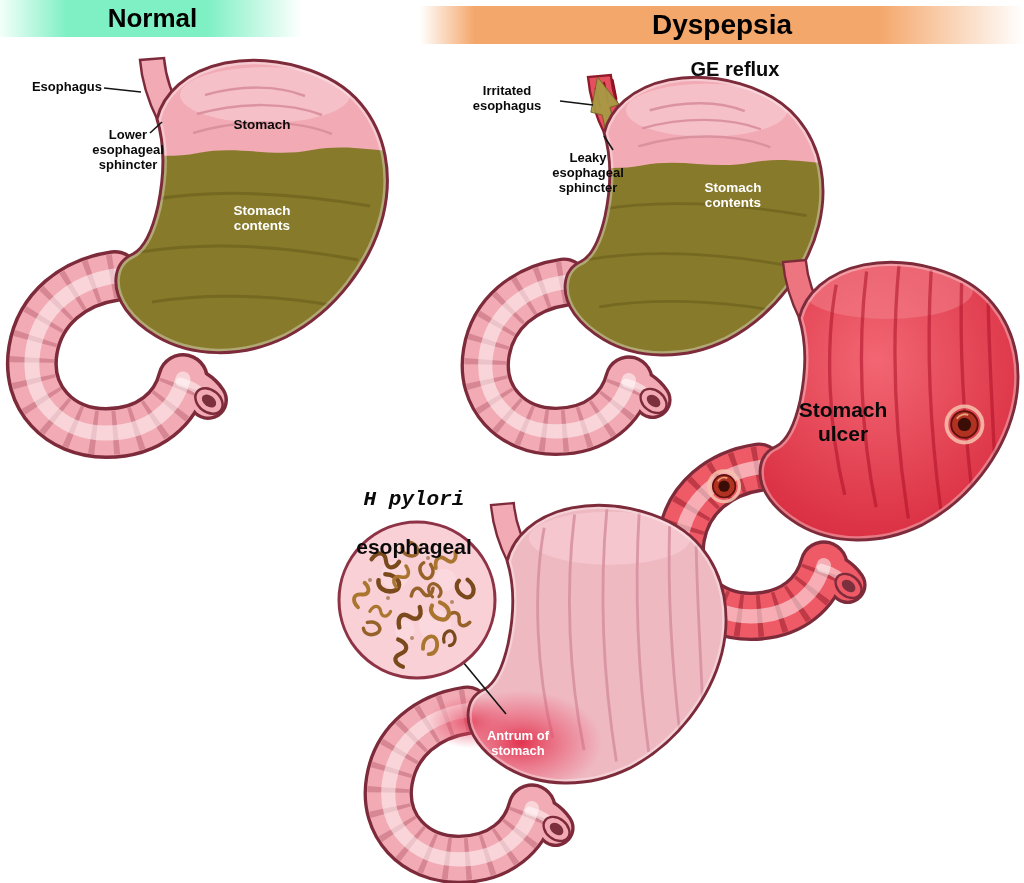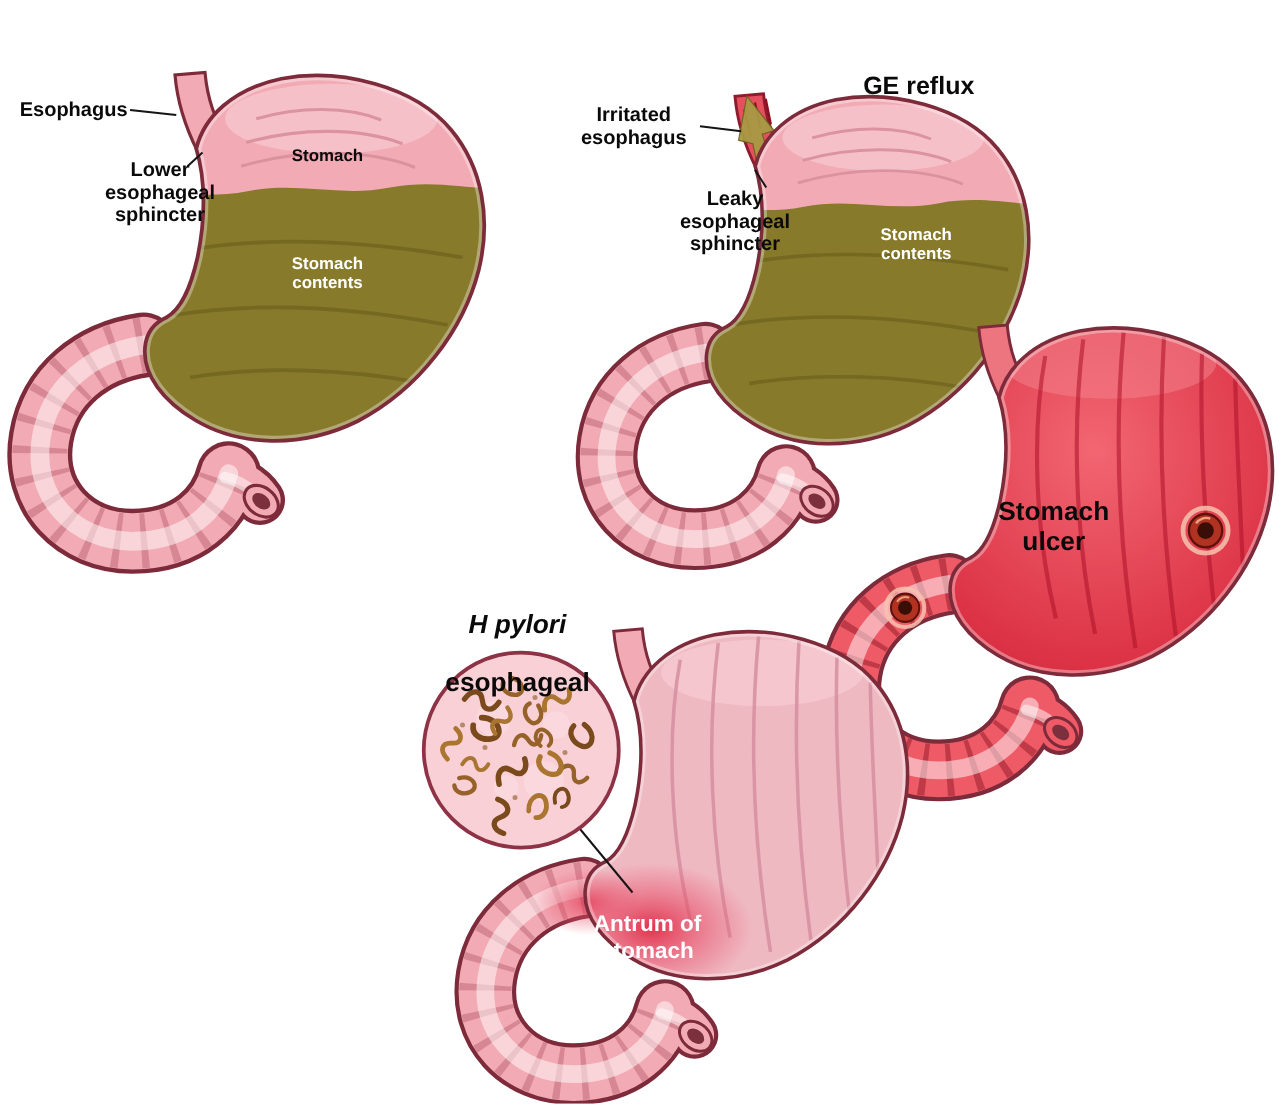--- a/index.html
+++ b/index.html
@@ -14,29 +14,29 @@
   #stage{position:relative;width:1024px;height:883px;background:#fff;overflow:hidden;
          font-family:"Liberation Sans",sans-serif;}
   #art{position:absolute;left:0;top:0;z-index:1;}
   .banner{position:absolute;z-index:3;}
   .banner-normal{left:0;top:6;width:305px;height:37px;
     background:linear-gradient(90deg,#f3fffa 0%,var(--banner-normal) 22%,var(--banner-normal) 68%,#ffffff 99%);}
   .banner-dys{left:420px;top:6px;width:604px;height:38px;
     background:linear-gradient(90deg,#fff 0%,var(--banner-dyspepsia) 9%,var(--banner-dyspepsia) 76%,#fff 100%);}
   .banner-title{font-weight:bold;font-size:26px;line-height:37px;text-align:center;color:#000;}
   .banner-title.big{font-size:28px;line-height:38px;}
-  .lbl{position:absolute;z-index:4;font-weight:bold;font-size:16px;line-height:1.14;
+  .lbl{position:absolute;z-index:4;font-weight:bold;font-size:13px;line-height:1.14;
        color:var(--label-black);text-align:center;white-space:pre-line;}
   .lbl.white{color:var(--label-white);}
   .lbl.center{transform:translateX(-50%);}
   .lbl.h1{font-size:20px;margin-left:32px;}
   .lbl.h2{font-size:21px;line-height:1.12;}
-  .lbl.sm{font-size:18px;}
+  .lbl.sm{font-size:13px;}
   .lbl.md{font-size:13.5px;}
-  .italic{font-style:italic;}
+  .italic{font-style:italic;font-family:Liberation Mono, monospace;}
 
   
   .esoph-pink{fill:var(--pink);stroke:var(--outline);stroke-width:2.5;}
   .esoph-red{fill:#e6505e;stroke:#8f1b2c;stroke-width:2.5;}
   .esoph-mid{fill:#ec7580;stroke:var(--outline);stroke-width:2.5;}
   .body-pink{fill:var(--pink);}
   .body-red{fill:url(#redBody);}
   .body-pale{fill:var(--pale-pink);}
   .body-stroke{fill:none;stroke:var(--outline);stroke-width:3;}
   .body-inner{fill:none;stroke:rgba(255,255,255,.35);stroke-width:8;clip-path:url(#bodyClip);}
@@ -258,20 +258,26 @@
     </g>
 
     <g>
       <line x1="104" y1="88" x2="141" y2="92" class="ptr"></line>
       <line x1="150" y1="133" x2="162" y2="122" class="ptr"></line>
       <line x1="560" y1="101" x2="593" y2="105" class="ptr"></line>
       <line x1="613" y1="150" x2="604" y2="136" class="ptr"></line>
     </g>
   </svg>
 
+  <div class="banner banner-normal">
+    <div class="banner-title">Normal</div>
+  </div>
+  <div class="banner banner-dys">
+    <div class="banner-title big">Dyspepsia</div>
+  </div>
 
   <div class="lbl" style="left:14px;top:80px;width:88px;text-align:right;">Esophagus</div>
   <div class="lbl center" style="left:128px;top:128px;">Lower
 esophageal
 sphincter</div>
   <div class="lbl center md" style="left:262px;top:117px;">Stomach</div>
   <div class="lbl center md white" style="left:262px;top:203px;">Stomach
 contents</div>
 
   <div class="lbl center h1" style="left:703px;top:58px;">GE reflux</div>

